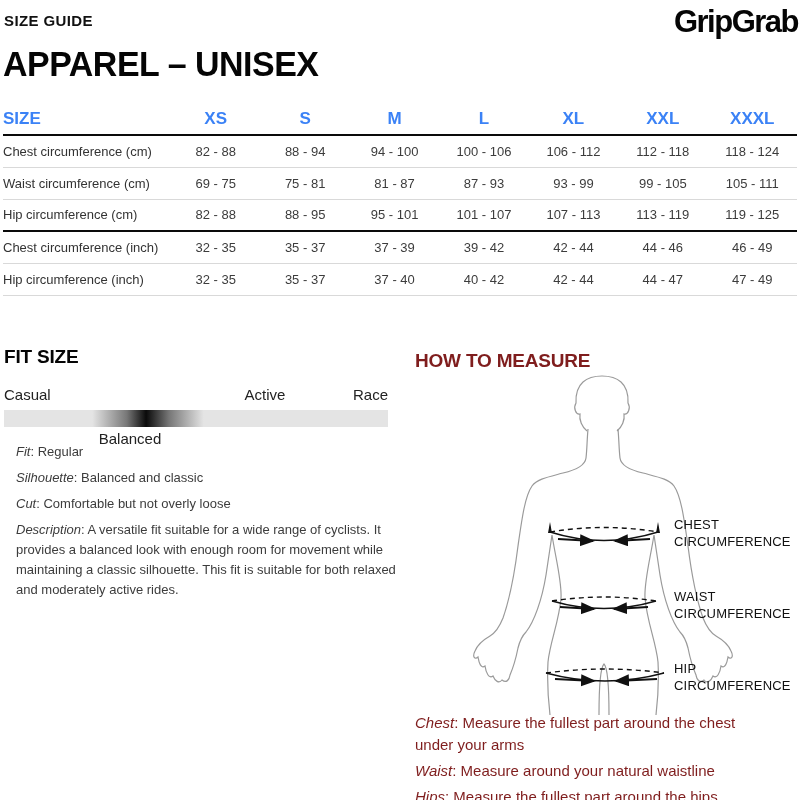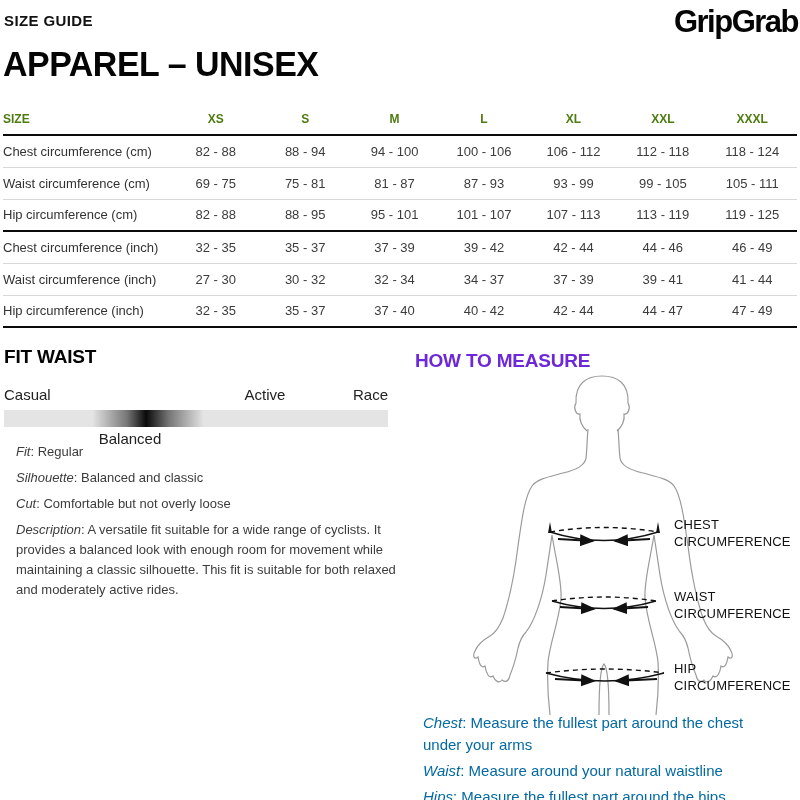--- a/index.html
+++ b/index.html
@@ -9,47 +9,47 @@
 
   
   .eyebrow { position:absolute; left:4px; top:12px; font-size:15px; font-weight:600; letter-spacing:.4px; color:#111; }
   .brand { position:absolute; right:2px; top:4px; font-size:31px; font-weight:700; letter-spacing:-1.5px; color:#050505;margin-left:39px; }
   .title { position:absolute; left:3px; top:44px; font-size:35px; font-weight:800; letter-spacing:-.5px; color:#050505; transform:scaleX(.97); transform-origin:left; white-space:nowrap; }
 
   
   table.size { position:absolute; left:3px; top:103px; width:794px; border-collapse:collapse; table-layout:fixed; }
   table.size col.lab { width:168px; }
   table.size th, table.size td { height:32px; padding:0; vertical-align:middle; }
-  table.size thead th { font-size:12px; font-weight:700; color:#4d7c0f; text-align:center; border-bottom:2px solid #0a0a0a; }
+  table.size thead th { font-size:17px; font-weight:700; color:#3b82f6; text-align:center; border-bottom:2px solid #0a0a0a; }
   table.size thead th:first-child { text-align:left; }
   table.size tbody td { font-size:13px; color:#3c3c3c; text-align:center; border-bottom:1px solid #d9d9d9; }
   table.size tbody td:first-child { text-align:left; color:#333; }
   table.size tbody tr:nth-child(3) td, table.size tbody tr:nth-child(6) td { border-bottom:2px solid #0a0a0a; }
 
   
   .fit-title { position:absolute; left:4px; top:346px; font-size:19px; font-weight:800; letter-spacing:-.2px; color:#050505; }
   .scale-labels { position:absolute; left:4px; top:386px; width:384px; height:20px; font-size:15px; color:#222; }
   .scale-labels span { position:absolute; top:0; white-space:nowrap; }
   .sl0 { left:0; }
   .sl1 { left:126px; transform:translateX(-50%);margin-top:44px; }
   .sl2 { left:261px; transform:translateX(-50%); }
   .sl3 { right:0; }
   .scale-bar { position:absolute; left:4px; top:410px; width:384px; height:17px;
     background:linear-gradient(90deg,#e4e4e4 0%,#e4e4e4 23%,#777 32%,#0a0a0a 37%,#777 43%,#e4e4e4 52%,#e4e4e4 100%); }
   .fit-details { position:absolute; left:4px; top:442px; width:400px; }
   .fit-details p { font-size:13px; line-height:20px; color:#3c3c3c; margin:0 0 6px 12px; }
   .fit-details p i { font-style:italic; }
 
   
-  .htm-title { position:absolute; left:415px; top:350px; font-size:19px; font-weight:800; letter-spacing:-.2px; color:#6d28d9; }
+  .htm-title { position:absolute; left:415px; top:350px; font-size:19px; font-weight:800; letter-spacing:-.2px; color:#7f1d1d; }
   .figure-svg { position:absolute; left:400px; top:370px; width:400px; height:345px; }
   .measure-label { position:absolute; left:674px; font-size:13px; line-height:17px; letter-spacing:.2px; color:#111; white-space:nowrap; }
   .ml0 { top:516px; } .ml1 { top:588px; } .ml2 { top:660px; }
   .measure-instructions { position:absolute; left:415px; top:712px; width:345px; }
-  .measure-instructions p { font-size:15px; line-height:22px; color:#0369a1; margin:0 0 4px 8px; }
+  .measure-instructions p { font-size:15px; line-height:22px; color:#7f1d1d; margin:0 0 4px 0; }
   .measure-instructions p i { font-style:italic; }
 </style>
 </head>
 <body>
 
 <div class="page">
 
   <div class="eyebrow">SIZE GUIDE</div>
   <div class="brand">GripGrab</div>
   <h1 class="title">APPAREL – UNISEX</h1>
@@ -112,43 +112,33 @@
           <td>Chest circumference (inch)</td>
           <td>32 - 35</td>
           <td>35 - 37</td>
           <td>37 - 39</td>
           <td>39 - 42</td>
           <td>42 - 44</td>
           <td>44 - 46</td>
           <td>46 - 49</td>
         </tr>
         <tr>
-          <td>Waist circumference (inch)</td>
-          <td>27 - 30</td>
-          <td>30 - 32</td>
-          <td>32 - 34</td>
-          <td>34 - 37</td>
-          <td>37 - 39</td>
-          <td>39 - 41</td>
-          <td>41 - 44</td>
-        </tr>
-        <tr>
           <td>Hip circumference (inch)</td>
           <td>32 - 35</td>
           <td>35 - 37</td>
           <td>37 - 40</td>
           <td>40 - 42</td>
           <td>42 - 44</td>
           <td>44 - 47</td>
           <td>47 - 49</td>
         </tr>
       </tbody>
   </table>
 
-  <h2 class="fit-title">FIT WAIST</h2>
+  <h2 class="fit-title">FIT SIZE</h2>
   <div class="scale-labels" id="scale-labels">
       <span class="sl0">Casual</span>
       <span class="sl1">Balanced</span>
       <span class="sl2">Active</span>
       <span class="sl3">Race</span>
     </div>
   <div class="scale-bar"></div>
   <div class="fit-details" id="fit-details">
       <p><i>Fit</i>: Regular</p>
       <p><i>Silhouette</i>: Balanced and classic</p>

